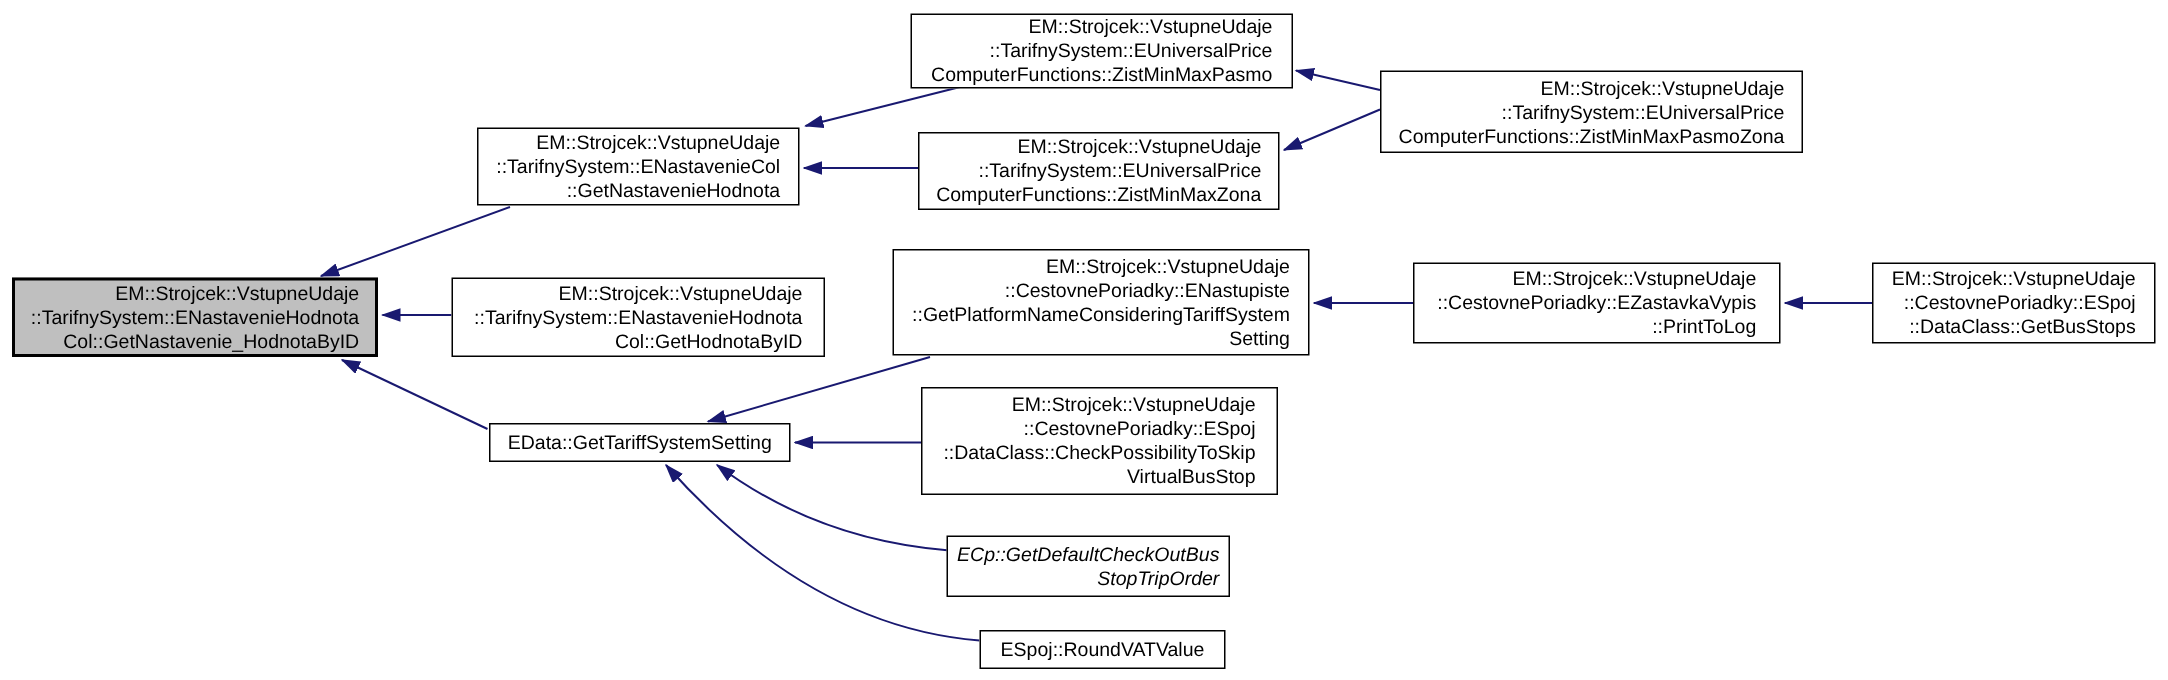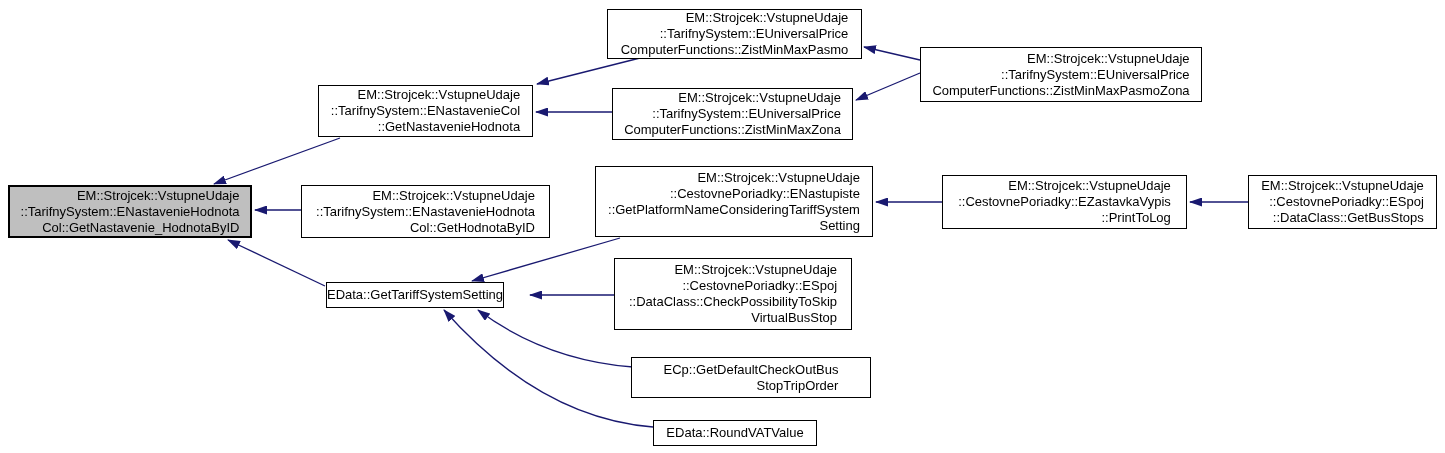--- a/index.html
+++ b/index.html
@@ -101,25 +101,25 @@
 Setting</div>
 
   <div class="node" style="left:942px; top:175px; width:245px; height:54px;">EM::Strojcek::VstupneUdaje
 ::CestovnePoriadky::EZastavkaVypis
 ::PrintToLog</div>
 
   <div class="node" style="left:1248px; top:175px; width:189px; height:54px;">EM::Strojcek::VstupneUdaje
 ::CestovnePoriadky::ESpoj
 ::DataClass::GetBusStops</div>
 
-  <div class="node" style="left:326px; top:282px; width:178px; height:26px;">EData::GetTariffSystemSetting</div>
+  <div class="node" style="left:326px; top:282px; width:201px; height:26px;">EData::GetTariffSystemSetting</div>
 
   <div class="node" style="left:614px; top:258px; width:238px; height:72px;">EM::Strojcek::VstupneUdaje
 ::CestovnePoriadky::ESpoj
 ::DataClass::CheckPossibilityToSkip
 VirtualBusStop</div>
 
-  <div class="node" style="left:631px; top:357px; width:240px; height:41px;">ECp::GetDefaultCheckOutBus
+  <div class="node" style="left:631px; top:357px; width:189px; height:41px;font-style:italic;">ECp::GetDefaultCheckOutBus
 StopTripOrder</div>
 
-  <div class="node" style="left:653px; top:420px; width:164px; height:26px;">EData::RoundVATValue</div>
+  <div class="node" style="left:653px; top:420px; width:164px; height:26px;">ESpoj::RoundVATValue</div>
 
 </div>
 
 </body></html>

